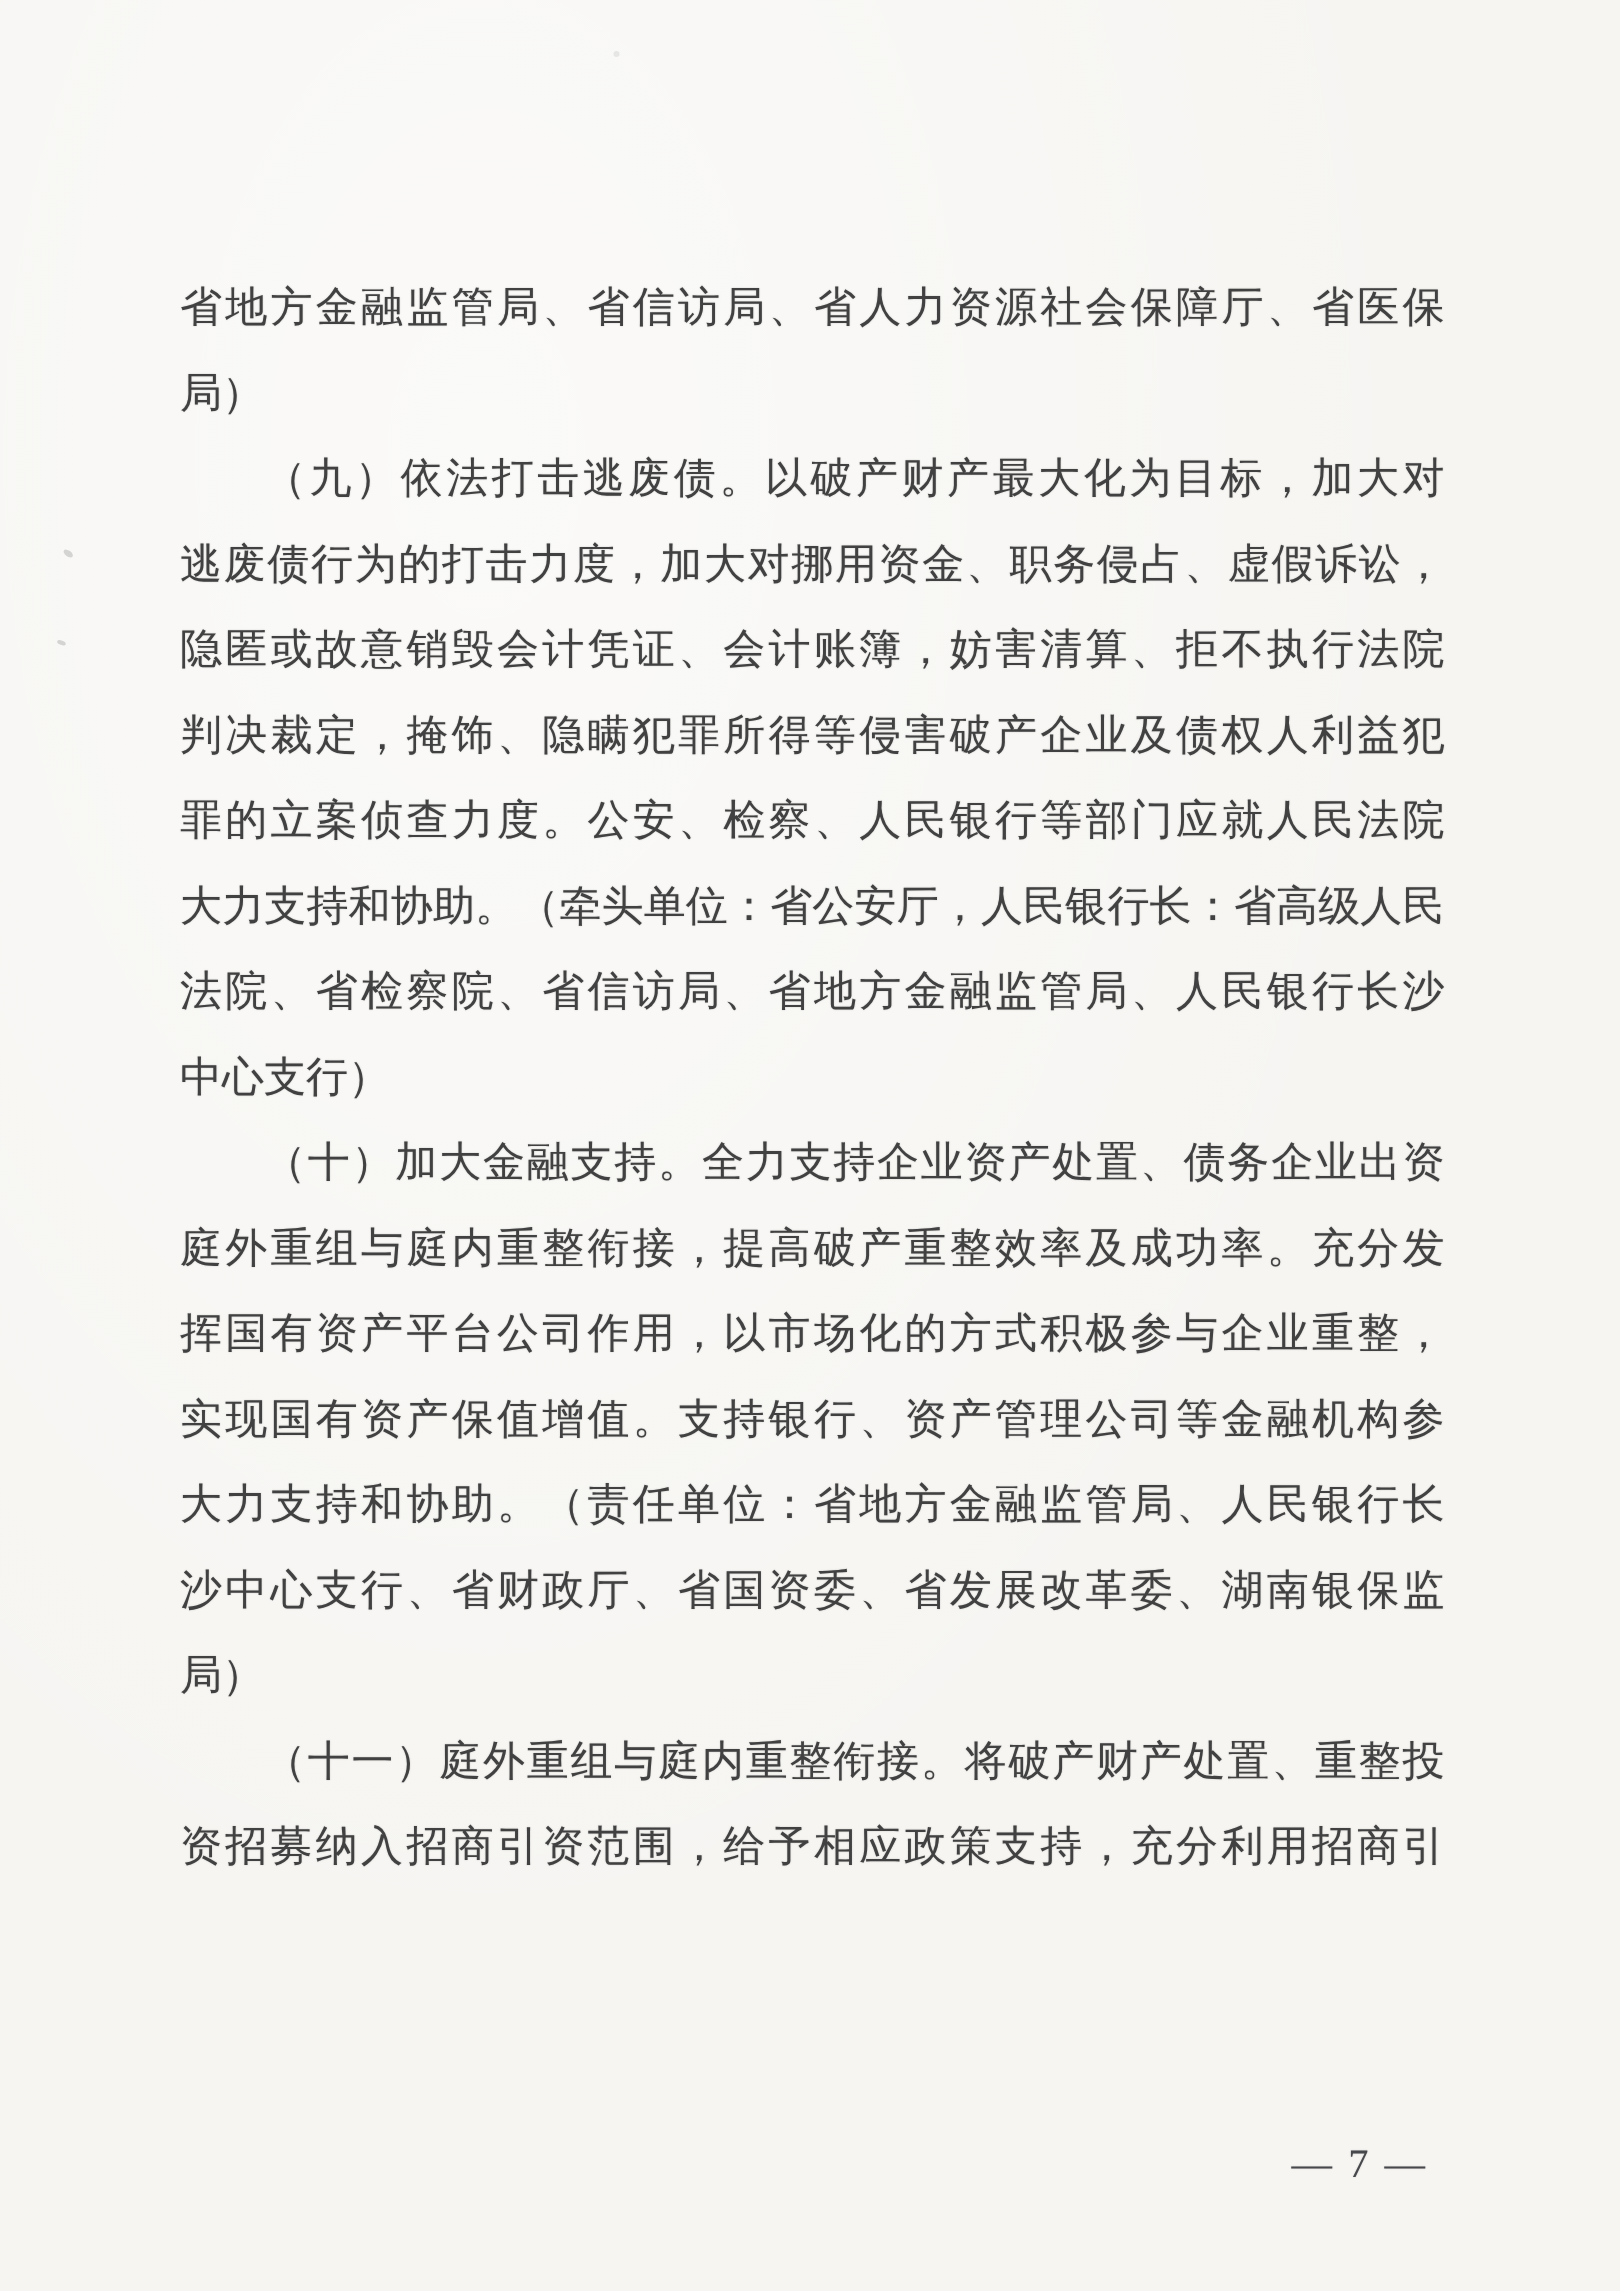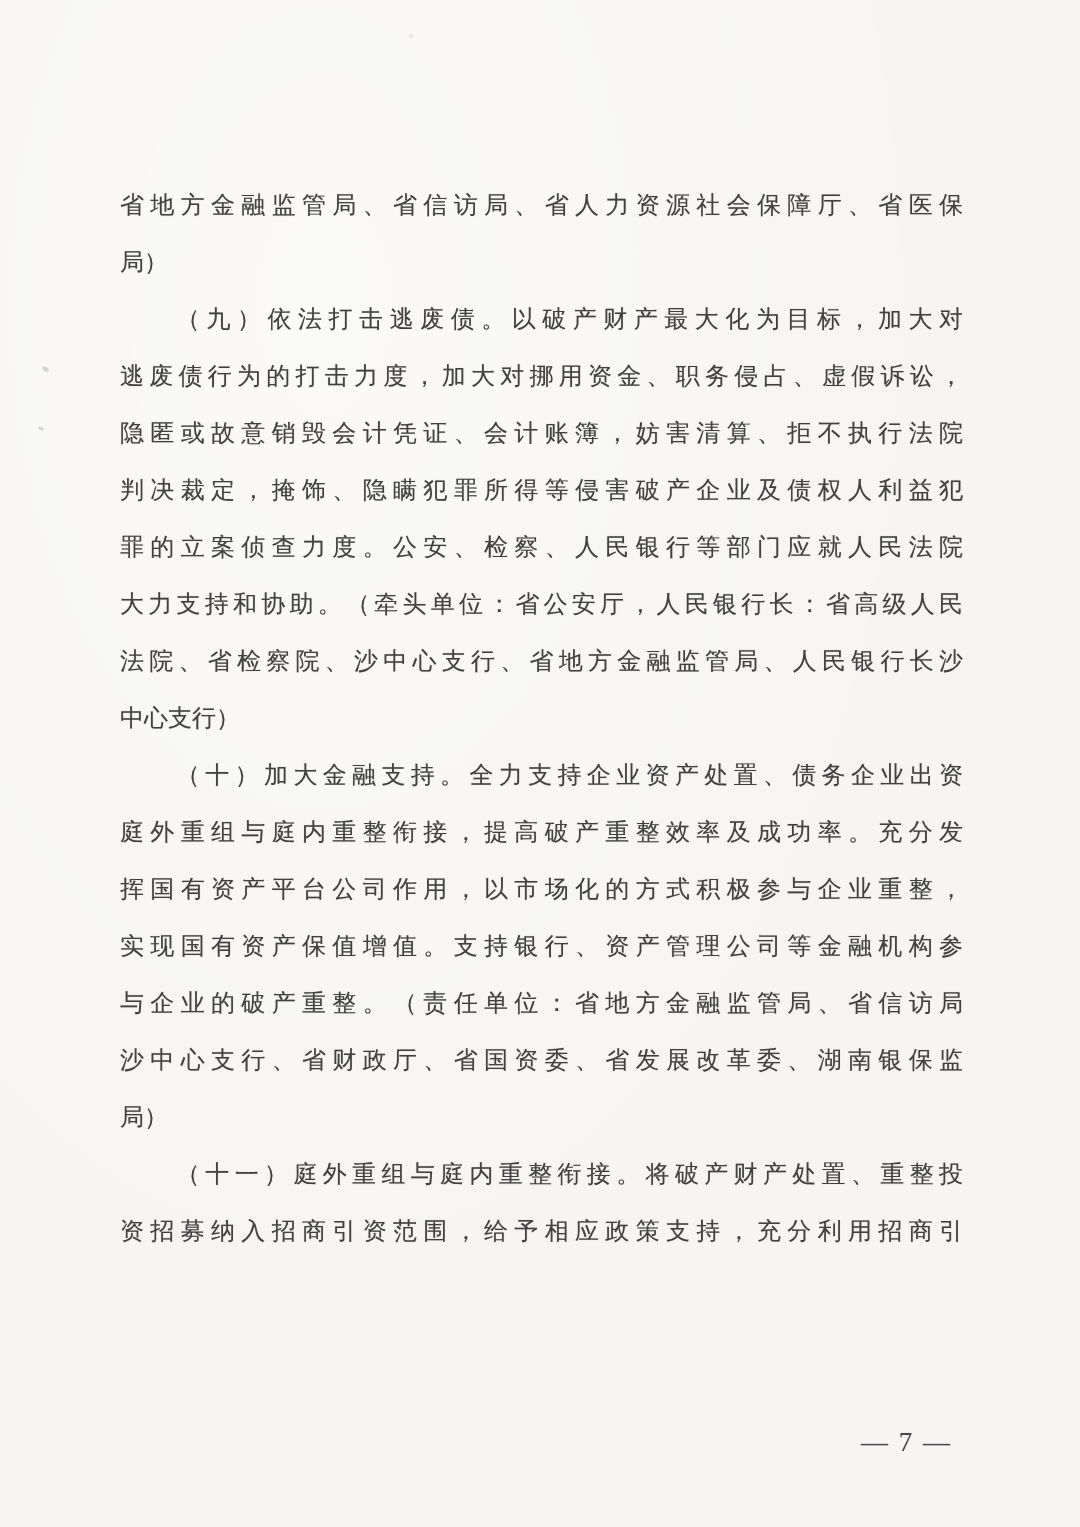--- a/index.html
+++ b/index.html
@@ -22,21 +22,21 @@
     inset: 0;
     background:
       radial-gradient(ellipse at 30% 20%, rgba(255,255,255,0.5), rgba(255,255,255,0) 60%),
       var(--paper);
   }
   .doc-body {
     position: absolute;
     left: 120px;
     top: 177px;
     width: 843px;
-    font-size: 24px;
+    font-size: 28px;
     line-height: 57px;
     color: var(--ink);
     text-shadow: 0 0 1px rgba(70,70,70,0.35);
   }
   .line {
     width: 100%;
     white-space: nowrap;
   }
   .line.fill {
     white-space: normal;
@@ -80,27 +80,27 @@
 
   <div class="doc-body">
     <div class="line fill">省地方金融监管局、省信访局、省人力资源社会保障厅、省医保</div>
     <div class="line short">局）</div>
     <div class="line fill indent">（九）依法打击逃废债。以破产财产最大化为目标，加大对</div>
     <div class="line fill">逃废债行为的打击力度，加大对挪用资金、职务侵占、虚假诉讼，</div>
     <div class="line fill">隐匿或故意销毁会计凭证、会计账簿，妨害清算、拒不执行法院</div>
     <div class="line fill">判决裁定，掩饰、隐瞒犯罪所得等侵害破产企业及债权人利益犯</div>
     <div class="line fill">罪的立案侦查力度。公安、检察、人民银行等部门应就人民法院</div>
     <div class="line fill">大力支持和协助。（牵头单位：省公安厅，人民银行长：省高级人民</div>
-    <div class="line fill">法院、省检察院、沙中心支行、省地方金融监管局、人民银行长沙</div>
+    <div class="line fill">法院、省检察院、省信访局、省地方金融监管局、人民银行长沙</div>
     <div class="line short">中心支行）</div>
     <div class="line fill indent">（十）加大金融支持。全力支持企业资产处置、债务企业出资</div>
     <div class="line fill">庭外重组与庭内重整衔接，提高破产重整效率及成功率。充分发</div>
     <div class="line fill">挥国有资产平台公司作用，以市场化的方式积极参与企业重整，</div>
     <div class="line fill">实现国有资产保值增值。支持银行、资产管理公司等金融机构参</div>
-    <div class="line fill">与企业的破产重整。（责任单位：省地方金融监管局、省信访局</div>
+    <div class="line fill">大力支持和协助。（责任单位：省地方金融监管局、人民银行长</div>
     <div class="line fill">沙中心支行、省财政厅、省国资委、省发展改革委、湖南银保监</div>
     <div class="line short">局）</div>
     <div class="line fill indent">（十一）庭外重组与庭内重整衔接。将破产财产处置、重整投</div>
     <div class="line fill">资招募纳入招商引资范围，给予相应政策支持，充分利用招商引</div>
   </div>
 
   <div class="page-number">— 7 —</div>
 
 </div>
 

